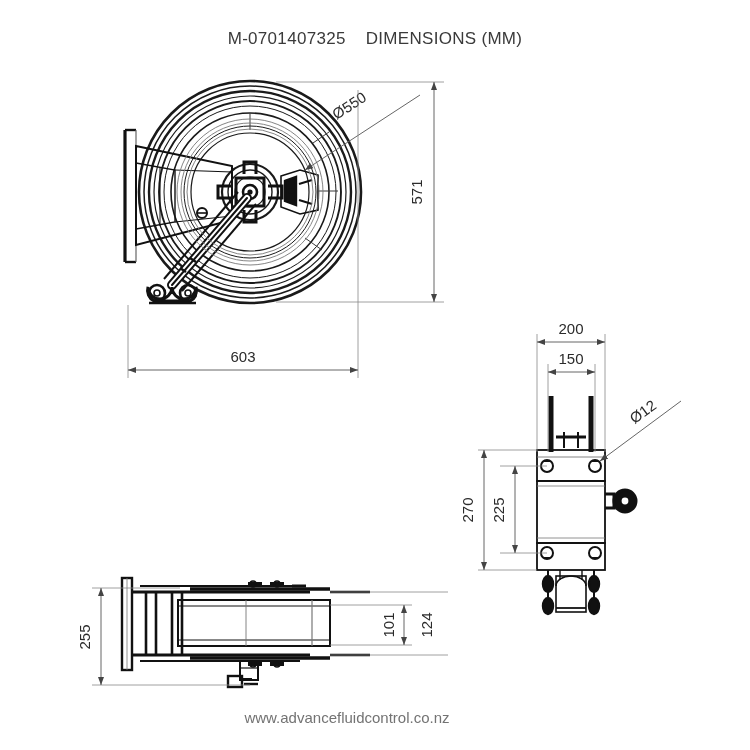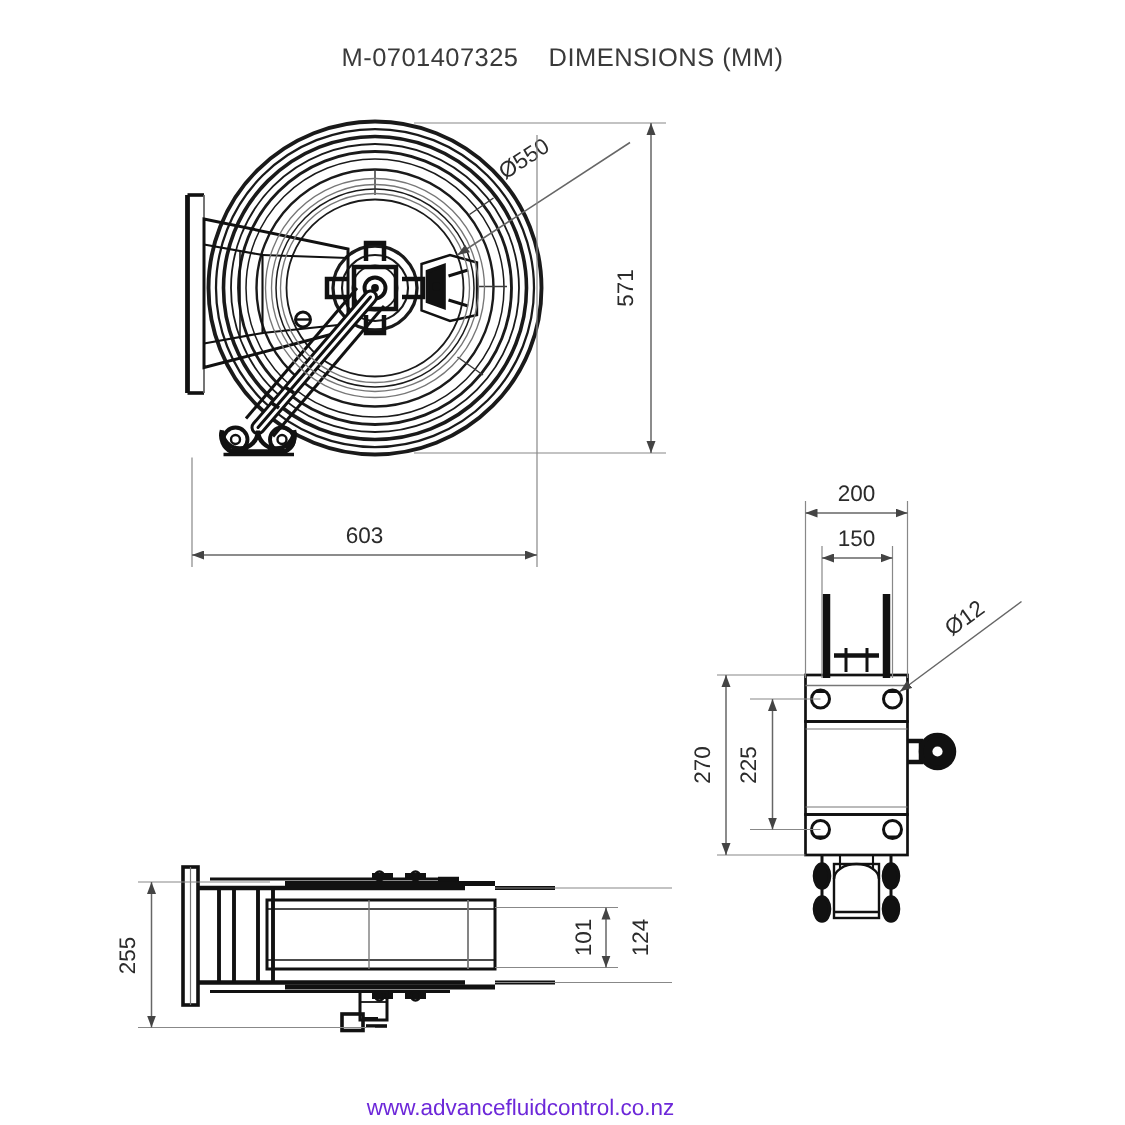--- a/index.html
+++ b/index.html
@@ -22,25 +22,25 @@
     width: 750px;
     text-align: center;
     font-size: 17px;
     color: #3a3a3a;
     letter-spacing: 0.3px;
     white-space: pre;
   }
   #footer {
     position: absolute;
     left: 0;
-    top: 730px;
+    top: 709px;
     width: 694px;
     text-align: center;
     font-size: 15px;
-    color: #6d28d9;
+    color: #737373;
   }
   svg#drawing {
     position: absolute;
     left: 0;
     top: 0;
   }
   .dimtext {
     font-family: "Liberation Sans", sans-serif;
     font-size: 15px;
     fill: #2b2b2b;

